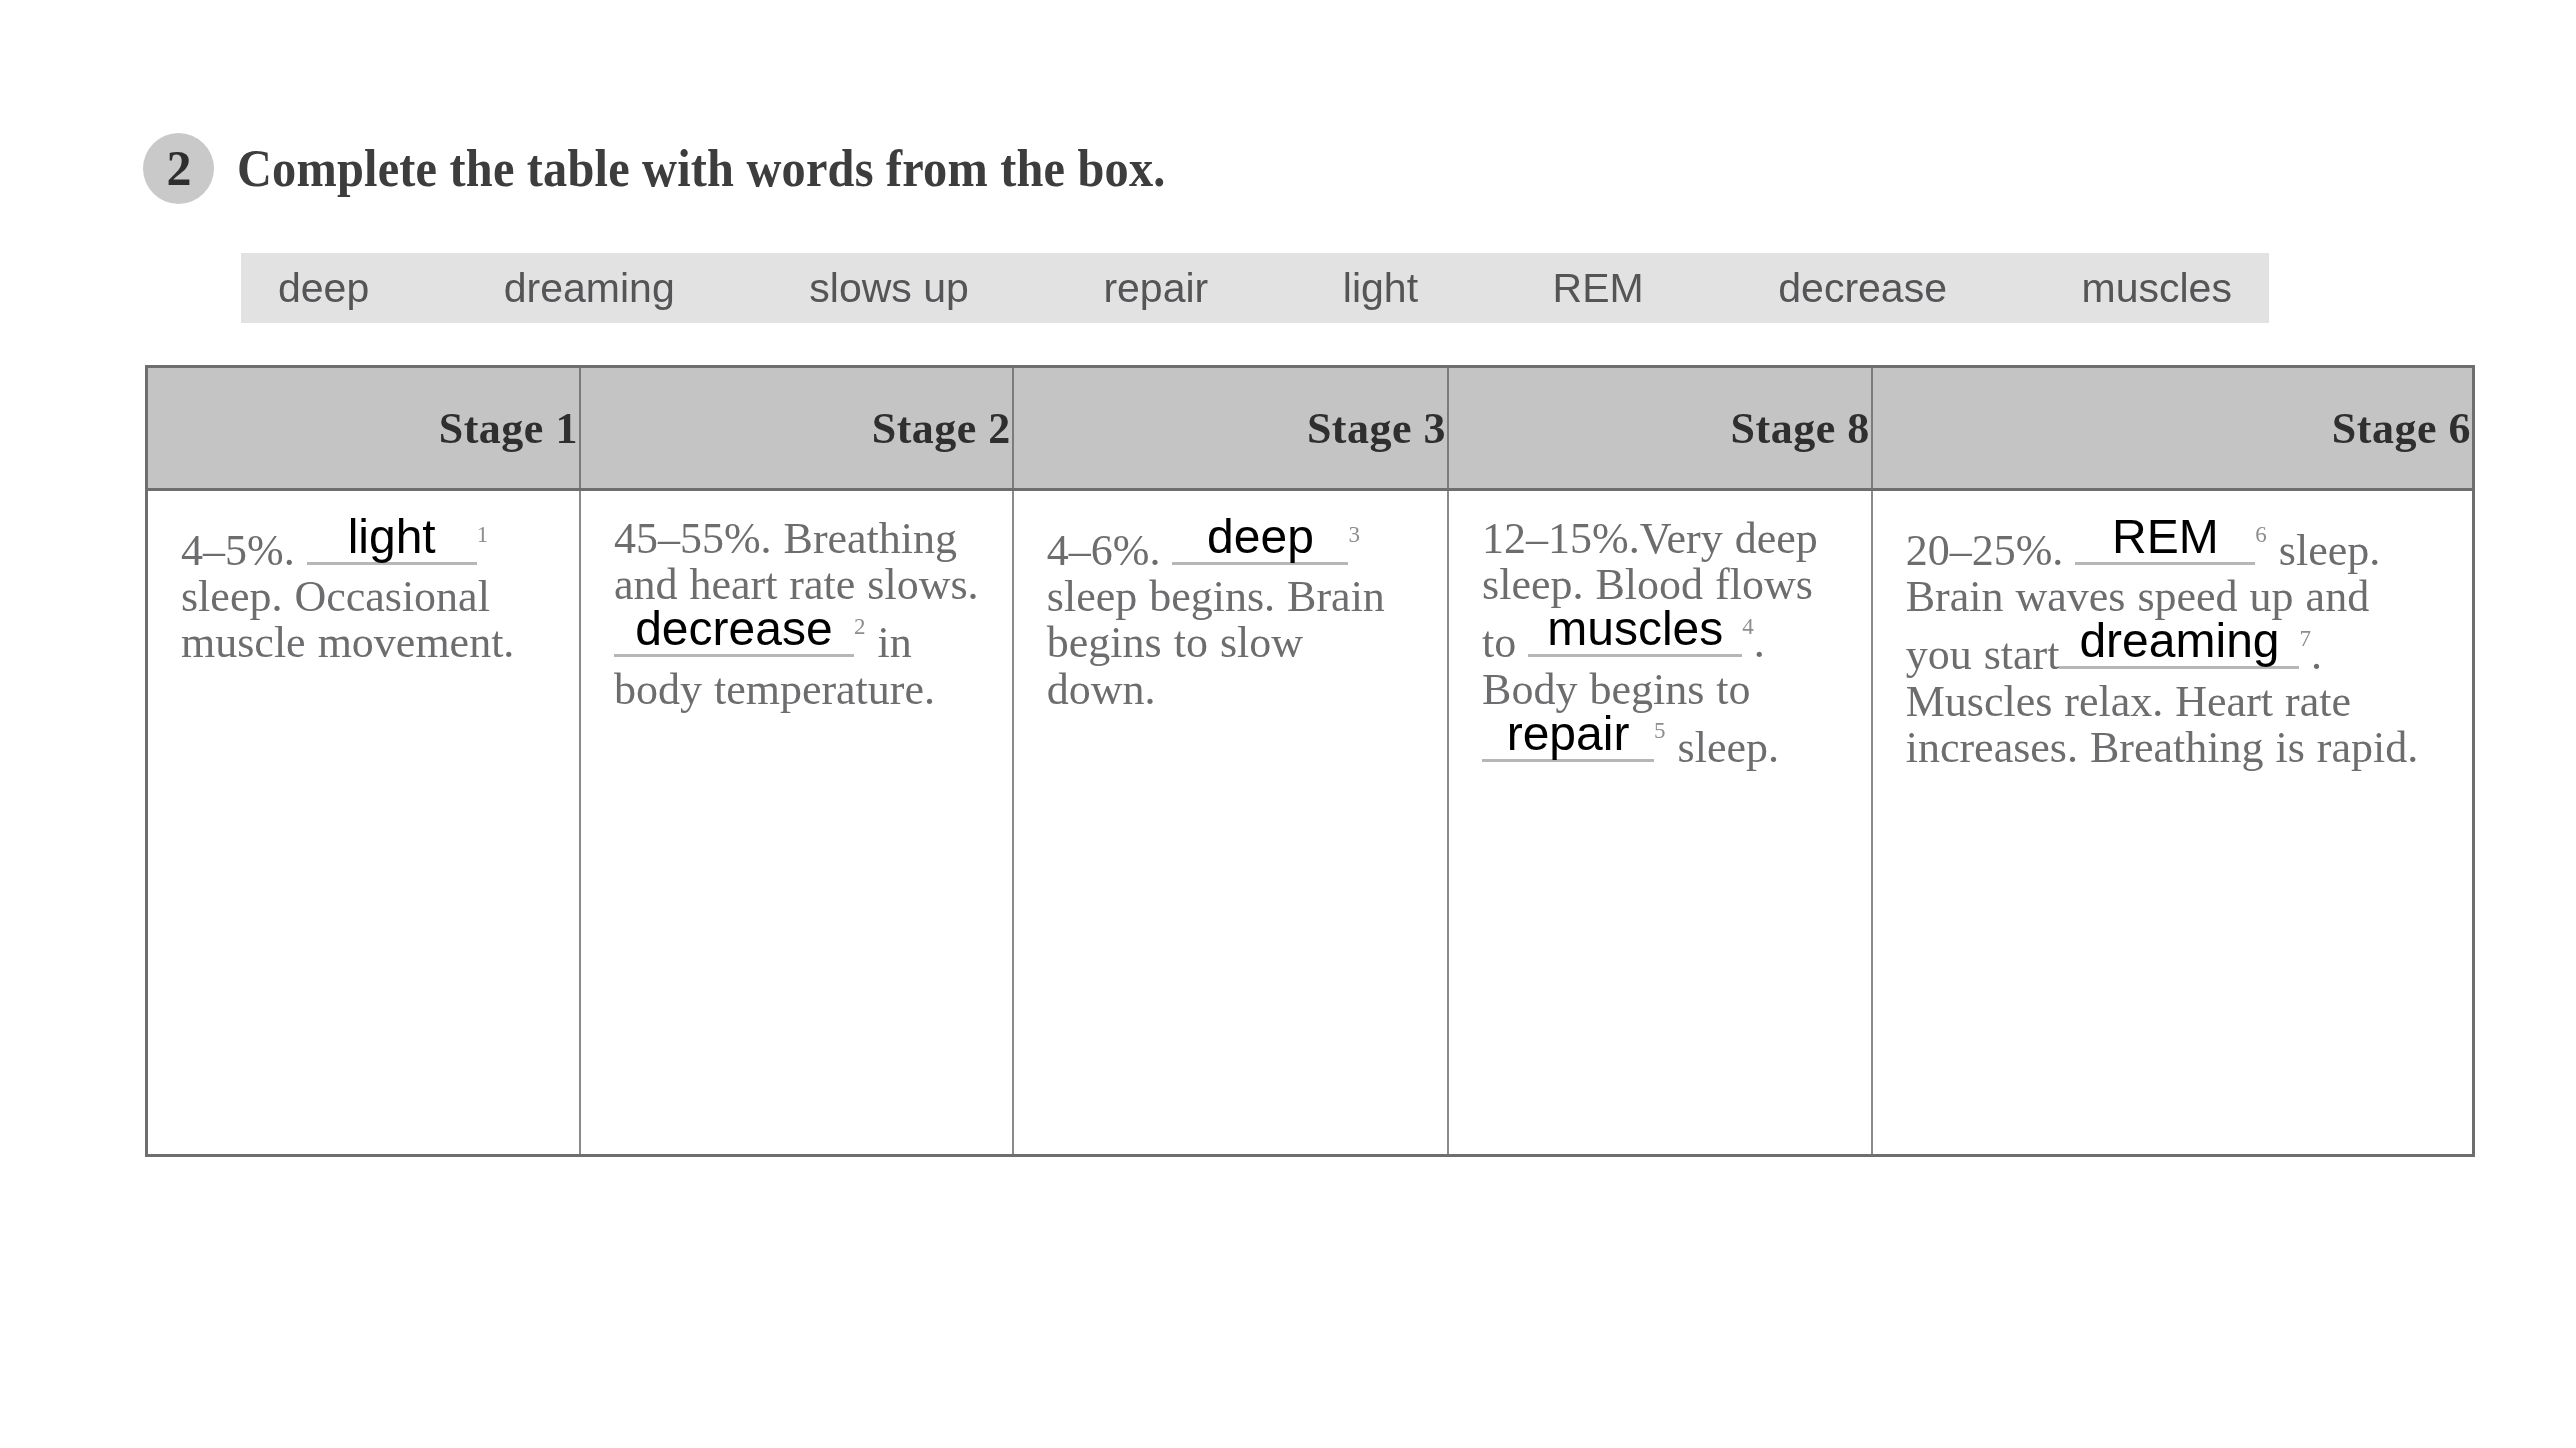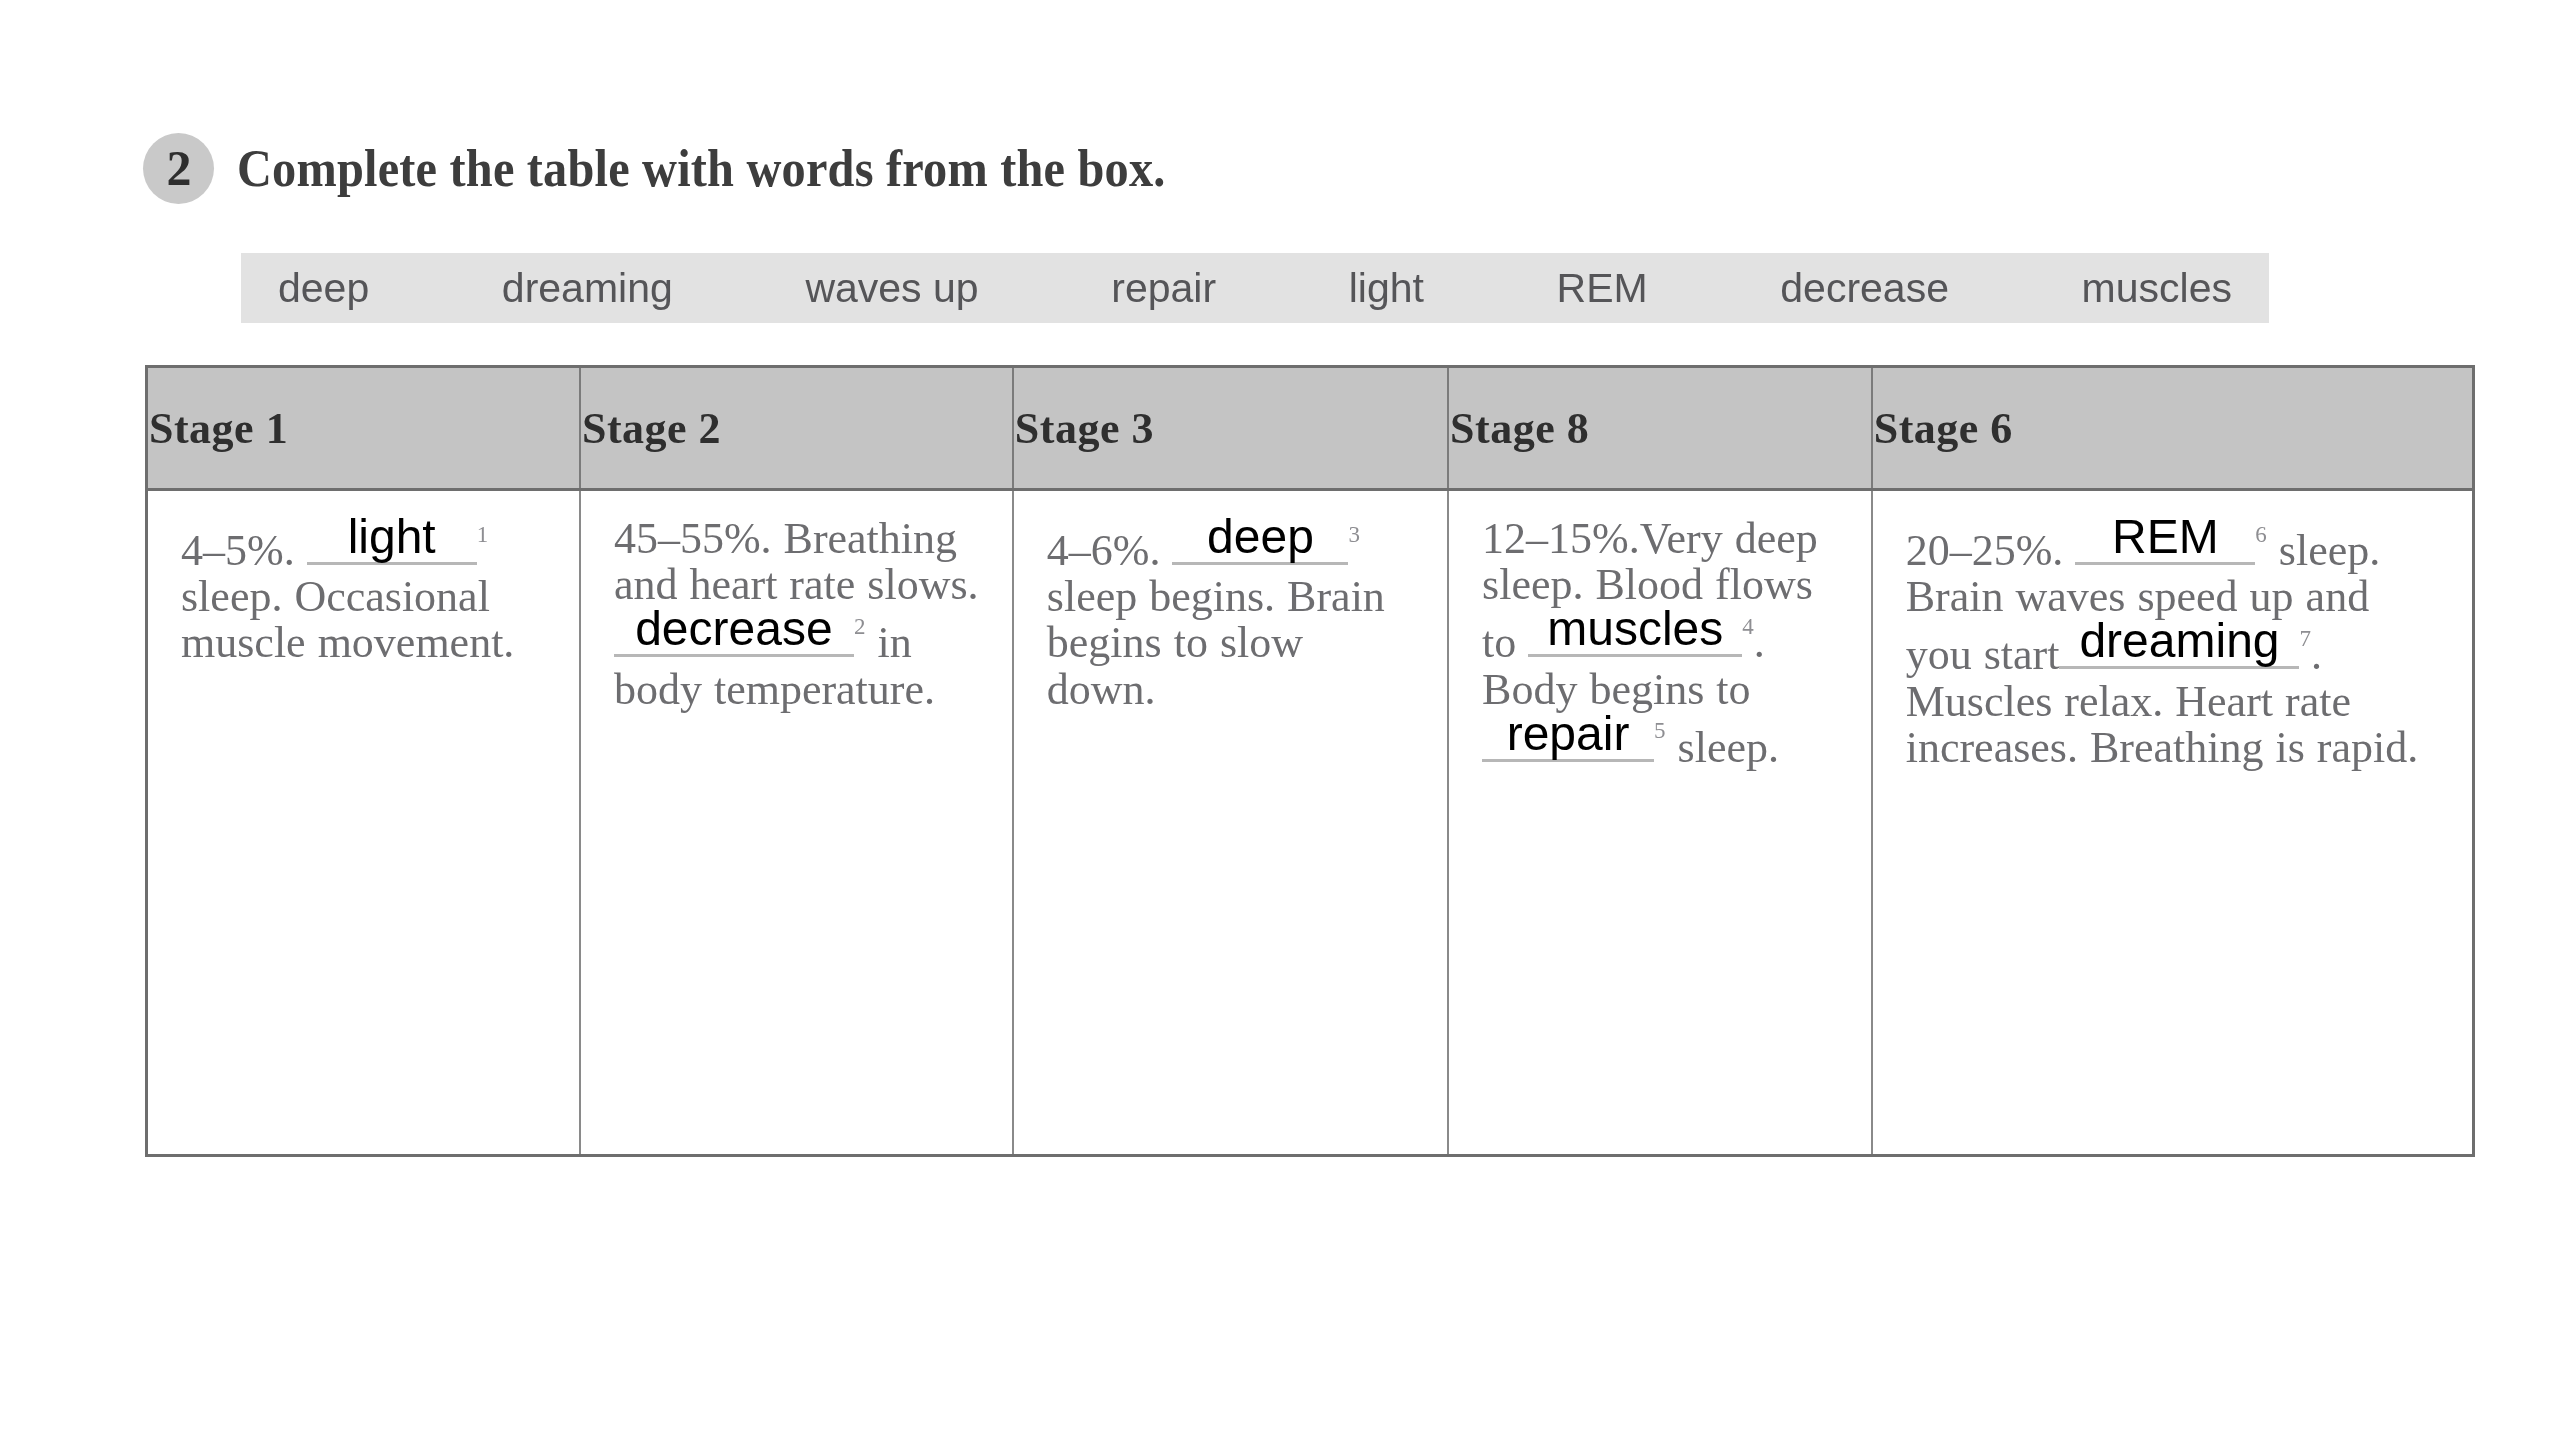--- a/index.html
+++ b/index.html
@@ -87,21 +87,21 @@
   }
   .stages-table th {
     background: #c4c4c4;
     border-right: 2.9px solid #7b7b7b;
     border-bottom: 3.9px solid #6e6e6e;
     height: 118px;
     font-family: "Liberation Serif", serif;
     font-weight: bold;
     font-size: 44px;
     color: #2f2f2f;
-    text-align: left;
+    text-align: right;
     vertical-align: middle;
     letter-spacing: 0.5px;
   }
   .stages-table th:last-child { border-right: none; }
   .stages-table td {
     border-right: 2.9px solid #8a8a8a;
     vertical-align: top;
     padding: 25px 25px 39px 33px;
     height: 599px;
     background: #ffffff;
@@ -157,21 +157,21 @@
 <body>
 
 <div class="exercise-header">
   <div class="num-badge">2</div>
   <div class="instruction">Complete the table with words from the box.</div>
 </div>
 
 <div class="word-box">
   <span class="word-item">deep</span>
   <span class="word-item">dreaming</span>
-  <span class="word-item">waves up</span>
+  <span class="word-item">slows up</span>
   <span class="word-item">repair</span>
   <span class="word-item">light</span>
   <span class="word-item">REM</span>
   <span class="word-item">decrease</span>
   <span class="word-item">muscles</span>
 </div>
 
 <div class="stages-table">
   <table>
     <thead>

